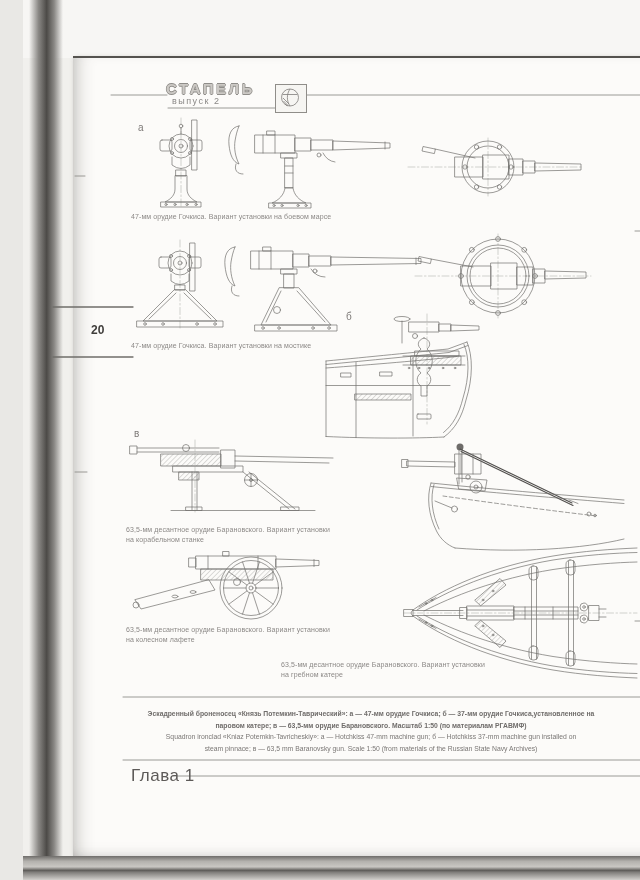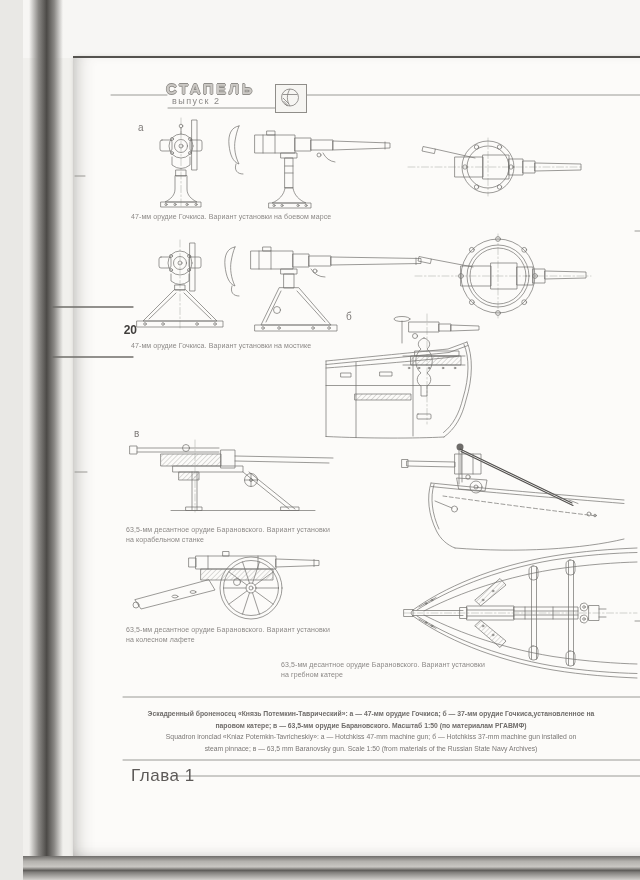--- a/index.html
+++ b/index.html
@@ -26,21 +26,21 @@
      color:#ccc9c5;text-shadow:.7px 0 #8f8d89,-.7px 0 #8f8d89,0 .7px #8f8d89,0 -.7px #8f8d89;}
   .masthead-issue{left:149px;top:96px;font-size:9px;letter-spacing:1.5px;color:#8a8886;}
   .logo-box{left:252px;top:84px;width:30px;height:27px;border:1px solid #8f8d89;background:#f6f5f2;}
   .figlabel{font-size:10px;color:#7c7977;}
   .cap{font-size:7px;color:#8b8886;letter-spacing:.1px;line-height:9.6px;white-space:nowrap;}
   .figcap{left:100px;top:708px;width:496px;text-align:center;font-size:6.8px;
      line-height:11.5px;color:#6f6c6a;}
   .figcap .ru{font-weight:bold;white-space:nowrap;}
   .figcap .en{color:#7a7775;white-space:nowrap;}
   .chapter{left:108px;top:766px;font-size:17px;color:#5d5a58;letter-spacing:.5px;}
-  .pagenum{left:78px;top:323px;width:36px;text-align:right;font-weight:bold;
+  .pagenum{left:68px;top:323px;width:36px;text-align:left;font-weight:bold;
      font-size:12px;color:#403e3c;}
 </style>
 </head>
 <body>
 
 <div class="stage">
   <div class="abs scan-top"></div>
   <div class="abs page"></div>
   <div class="abs scan-left"></div>
   <div class="abs scan-bottom"></div>

